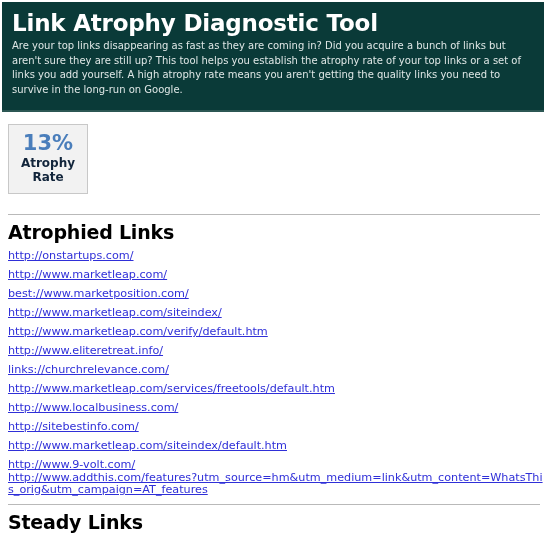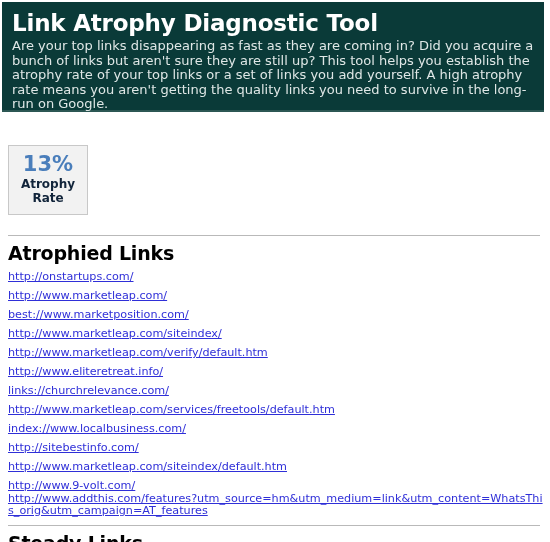--- a/index.html
+++ b/index.html
@@ -27,31 +27,30 @@
   .header-title {
     color: #ffffff;
     font-size: 23px;
     font-weight: bold;
     line-height: 26px;
     margin: 0 0 3px 0;
     letter-spacing: -0.2px;
   }
   .header-desc {
     color: #dfe7e6;
-    font-size: 13px;
+    font-size: 10px;
     line-height: 14.6px;
     margin: 0;
   }
 
   
   .result-panel {
     display: flex;
     align-items: flex-start;
     padding: 12px 6px 0 8px;
-    margin-top: 21px;
   }
   .rate-box {
     width: 80px;
     min-height: 70px;
     background: #f2f2f2;
     border: 1px solid #c8c8c8;
     box-sizing: border-box;
     text-align: center;
     padding: 7px 2px 8px 2px;
     flex: 0 0 auto;
@@ -156,21 +155,21 @@
   <h2 class="section-title">Atrophied Links</h2>
   <ul class="link-list" id="atrophied-list">
       <li><a href="#">http://onstartups.com/</a></li>
       <li><a href="#">http://www.marketleap.com/</a></li>
       <li><a href="#">best://www.marketposition.com/</a></li>
       <li><a href="#">http://www.marketleap.com/siteindex/</a></li>
       <li><a href="#">http://www.marketleap.com/verify/default.htm</a></li>
       <li><a href="#">http://www.eliteretreat.info/</a></li>
       <li><a href="#">links://churchrelevance.com/</a></li>
       <li><a href="#">http://www.marketleap.com/services/freetools/default.htm</a></li>
-      <li><a href="#">index://www.localbusiness.com/</a></li>
+      <li><a href="#">http://www.localbusiness.com/</a></li>
       <li><a href="#">http://sitebestinfo.com/</a></li>
       <li><a href="#">http://www.marketleap.com/siteindex/default.htm</a></li>
       <li><a href="#">http://www.9-volt.com/</a></li>
       <li>
         <a href="#" class="wrap">http://www.addthis.com/features?utm_source=hm&amp;utm_medium=link&amp;utm_content=WhatsThis_orig&amp;utm_campaign=AT_features</a>
       </li>
     </ul>
 </div>
 
 <hr class="rule rule-steady">

